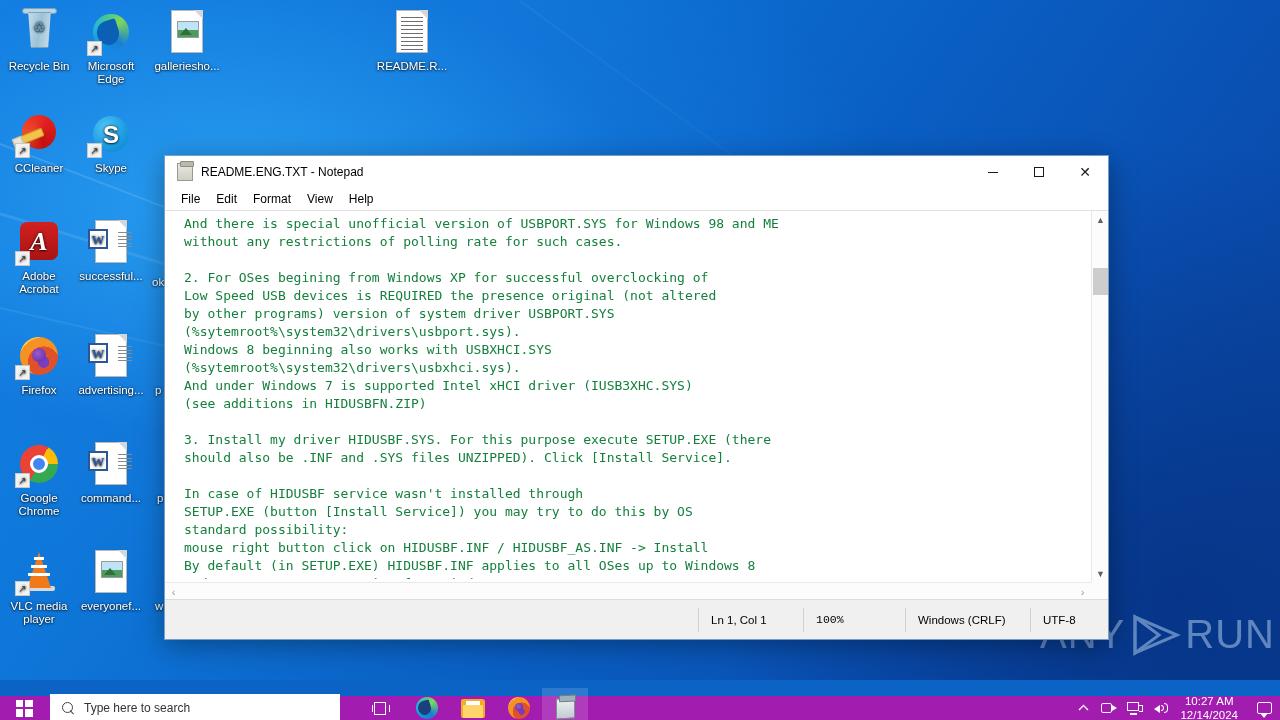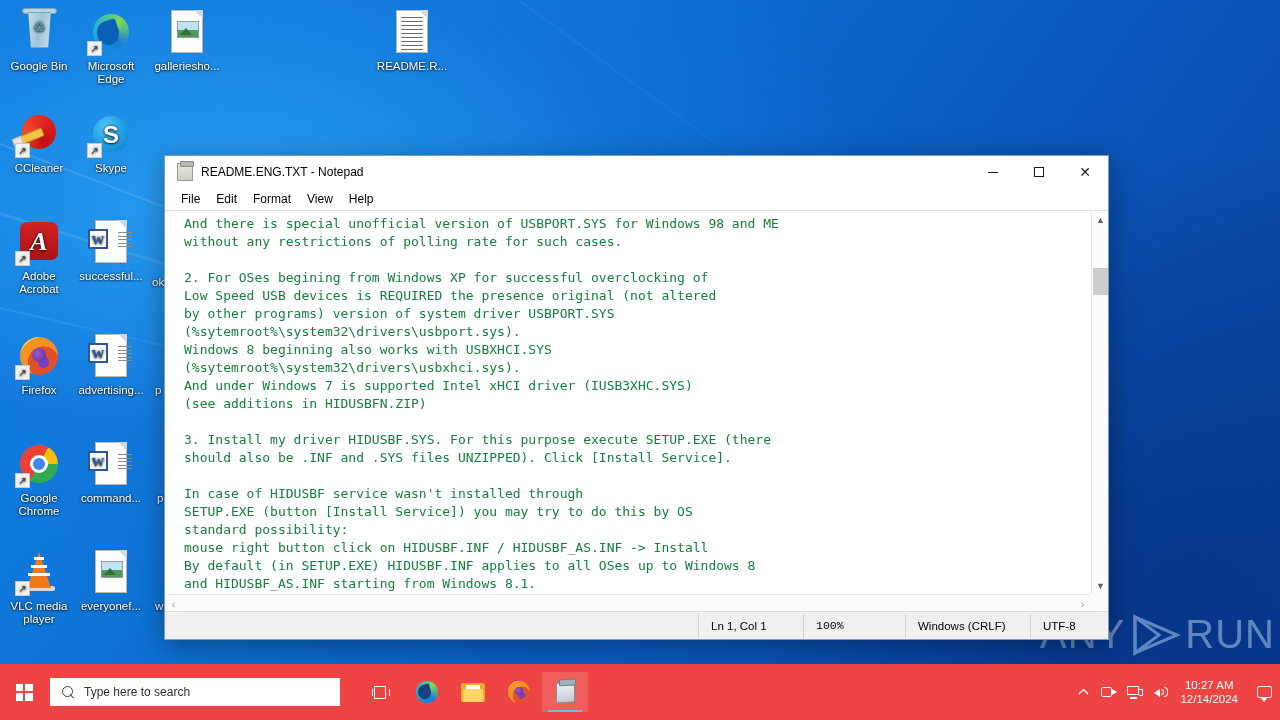--- a/index.html
+++ b/index.html
@@ -185,43 +185,43 @@
     position:absolute; left:0; right:17px; bottom:0; height:17px;
     background:#fcfcfc; border-top:1px solid #e8e8e8;
   }
   .np-hscroll .arrow { position:absolute; top:0; width:17px; height:17px;
     display:flex; align-items:center; justify-content:center; color:#9a9a9a; font-size:11px; }
   .np-hscroll .arrow.left { left:0; }
   .np-hscroll .arrow.right { right:0; }
   .np-corner { position:absolute; right:0; bottom:0; width:17px; height:17px; background:#fcfcfc; }
 
   .np-status {
-    height:28px; background:#f0f0f0; border-top:1px solid #dcdcdc;
+    height:40px; background:#f0f0f0; border-top:1px solid #dcdcdc;
     display:flex; align-items:center; justify-content:flex-end; flex-shrink:0;
     font-size:11.5px; color:#000;
   }
   .np-status .cell { border-left:1px solid #d2d2d2; height:24px; display:flex;
     align-items:center; padding-left:12px; }
   .np-status .c-ln { width:105px; }
   .np-status .c-zoom { width:58px;font-family:Liberation Mono, monospace; }
   .np-status .c-eol { width:125px;margin-left:44px; }
   .np-status .c-enc { width:78px; }
 
   
   #watermark {
     position:absolute; left:1040px; top:612px; display:flex; align-items:center;
     color:#a9c8ea; opacity:.55; pointer-events:none;
     font-size:40px; letter-spacing:1px; font-family:"Liberation Sans",sans-serif;
   }
   #watermark .wm-logo { width:52px; height:44px; margin:0 4px; position:relative; }
 
   
   #taskbar {
-    position:absolute; left:0; bottom:0; width:1280px; height:56px;
-    background:#ef4444; display:flex; align-items:center;
+    position:absolute; left:0; bottom:0; width:1280px; height:24px;
+    background:#a21caf; display:flex; align-items:center;
   }
   .tb-start { width:48px; height:40px; display:flex; align-items:center; justify-content:center; }
   .win-logo { width:17px; height:17px; display:grid; grid-template-columns:1fr 1fr;
     grid-template-rows:1fr 1fr; gap:2px; }
   .win-logo i { background:#fff; display:block; }
   .tb-search {
     width:290px; height:28px; background:#fff; display:flex; align-items:center;
     margin-left:2px; color:#333; font-size:12px;
   }
   .tb-search .mag { margin:0 9px 0 12px; width:13px; height:13px; position:relative; }
@@ -293,21 +293,21 @@
   <div class="streak s3"></div>
   <div class="streak s4"></div>
   <div class="streak s5"></div>
   <div id="desktop-icons">
       <div class="icon-cell" style="left: 2px; top: 8px;">
         <div class="icon-art">
           <span class="rbin-lid"></span>
           <span class="rbin"></span>
           <span class="rbin-tri">♻</span>
         </div>
-        <div class="icon-label">Google Bin</div>
+        <div class="icon-label">Recycle Bin</div>
       </div>
       <div class="icon-cell" style="left: 74px; top: 8px;">
         <div class="icon-art">
           <span class="edge-o"></span>
           <span class="shortcut-arrow">↗</span>
         </div>
         <div class="icon-label">Microsoft Edge</div>
       </div>
       <div class="icon-cell" style="left: 150px; top: 8px;">
         <div class="icon-art">

